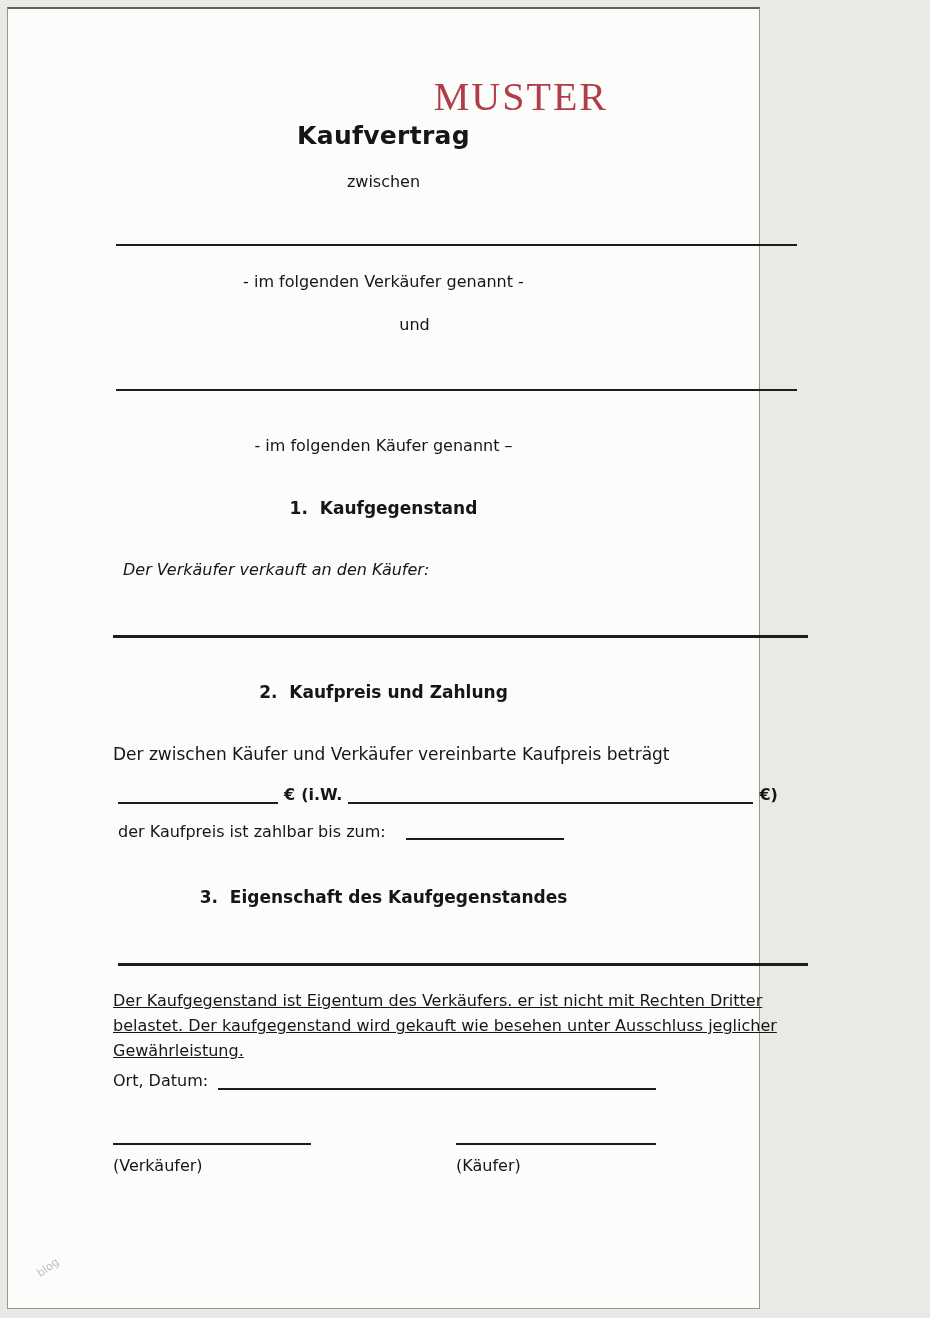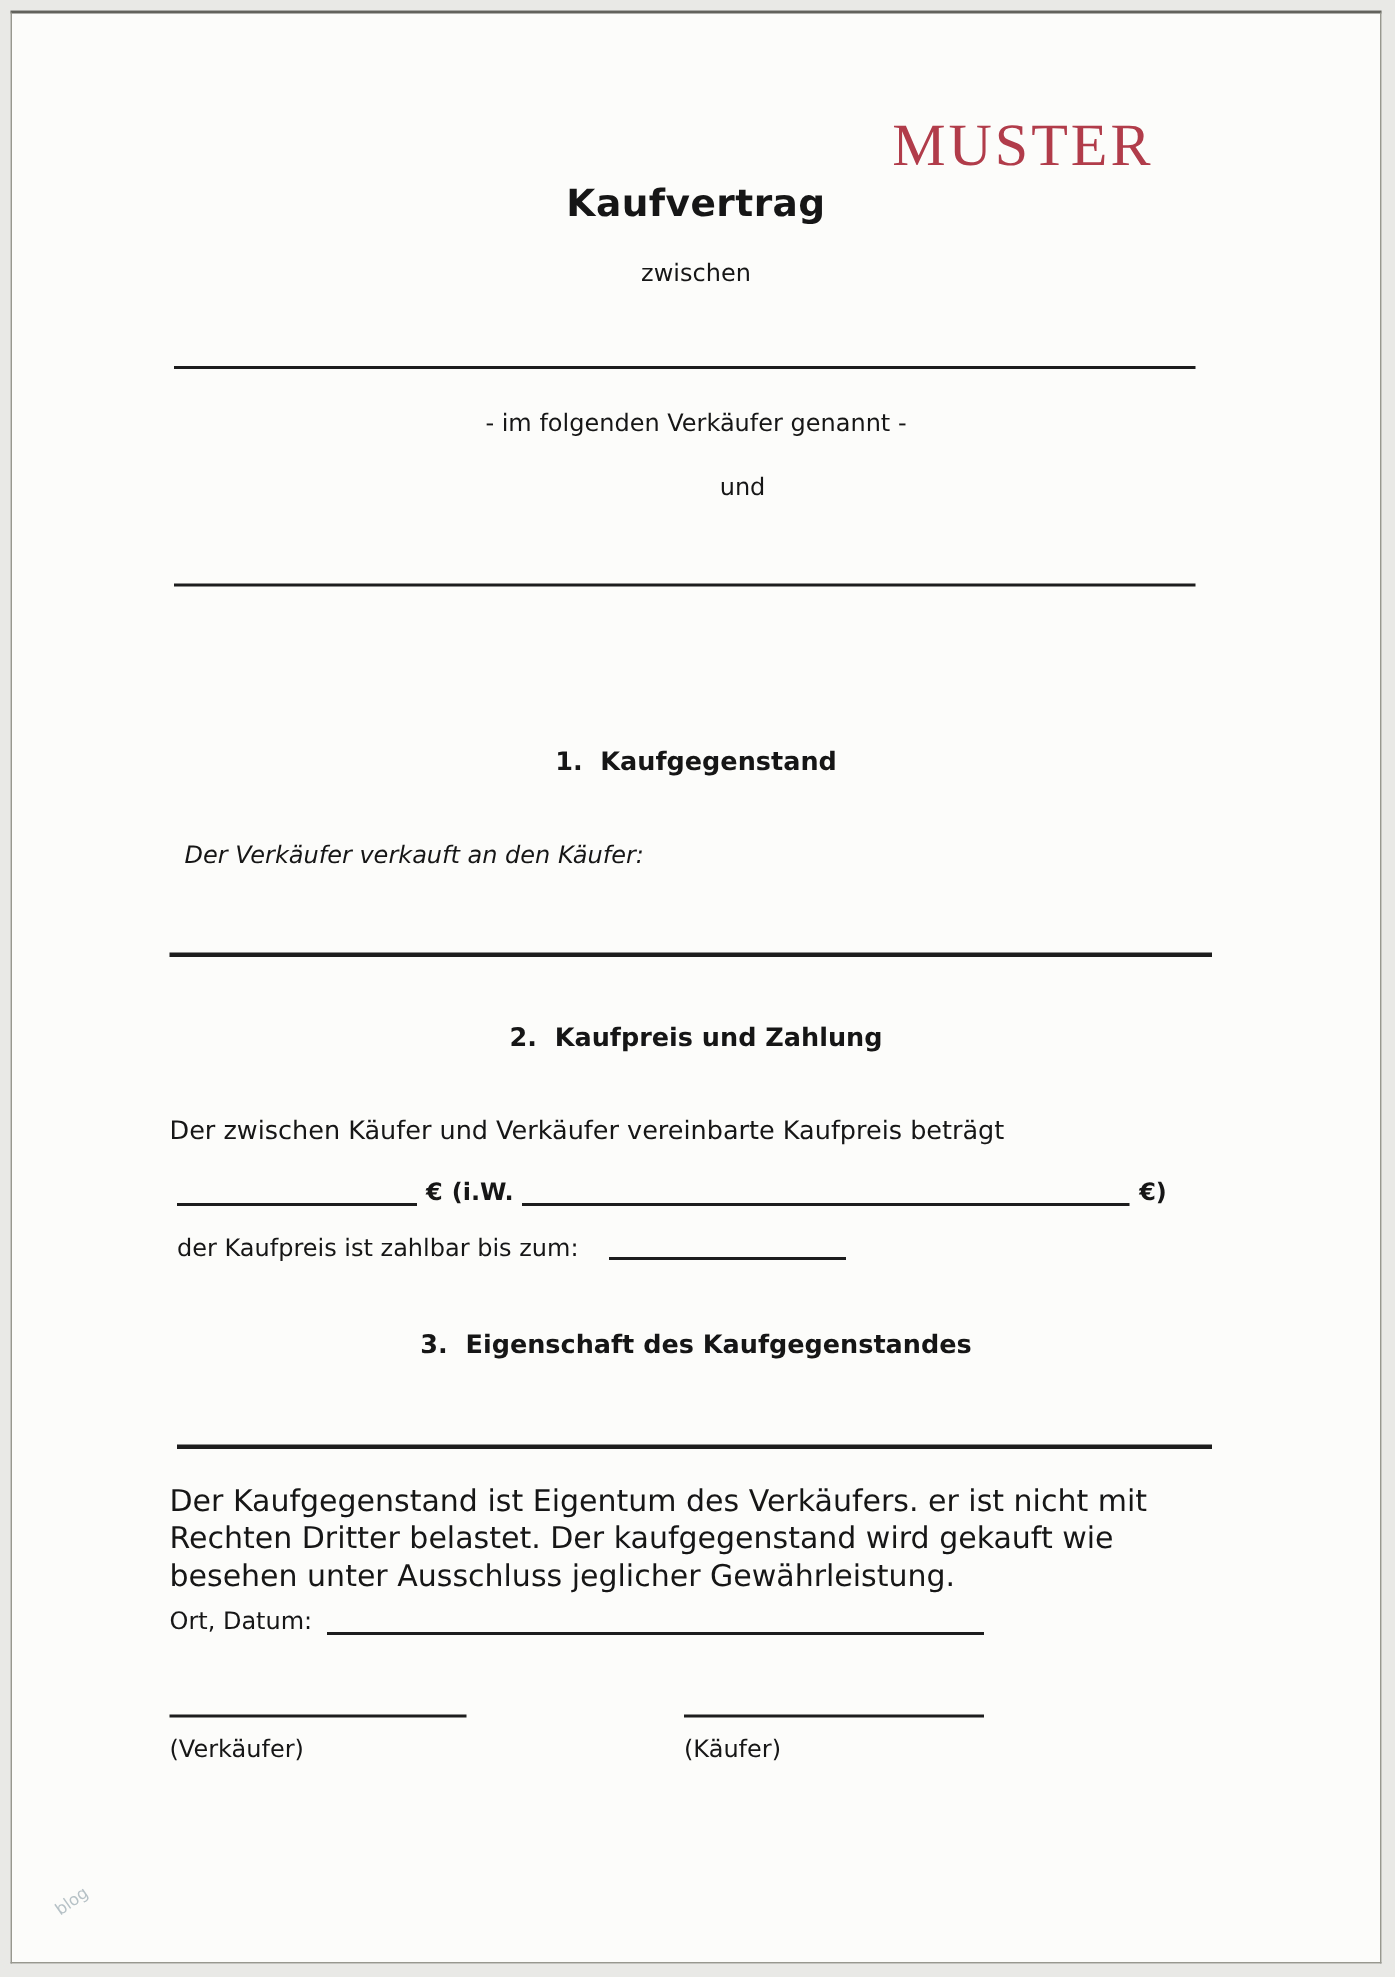--- a/index.html
+++ b/index.html
@@ -6,21 +6,21 @@
   body {
     width: 930px; height: 1318px;
     position: relative;
     background: #e9e9e6;
     font-family: "DejaVu Sans", "Liberation Sans", sans-serif;
     color: #161616;
     overflow: hidden;
   }
   .page {
     position: absolute; left: 7px; top: 7px;
-    width: 914px; height: 1302px;
+    width: 753px; height: 1302px;
     background: #fcfcfa;
     border: 1px solid #98988f;
     border-top: 2px solid #62625c;
     box-sizing: border-box;
   }
   .abs { position: absolute; }
   .centered { left: 0; width: 100%; text-align: center; }
 
   .watermark {
     top: 64px; right: 151px;
@@ -52,21 +52,21 @@
   .price-row { top: 776px; left: 110px; font-size: 16px; font-weight: bold;
                display: flex; align-items: flex-end; gap: 6px; }
   .f-amount { width: 160px; }
   .f-words  { width: 405px; }
   .due-row { top: 813px; left: 110px; font-size: 16px;
              display: flex; gap: 20px; }
   .f-due { width: 158px; }
 
   .h3 { top: 878px; }
   .line-prop { top: 954px; left: 110px; width: 690px; }
-  .body3 { top: 979px; left: 105px; width: 702px; font-size: 20px; line-height: 25px; }
+  .body3 { top: 979px; left: 105px; width: 702px; font-size: 16px; line-height: 25px; text-decoration: underline; }
 
   .date-row { top: 1062px; left: 105px; font-size: 16px;
               display: flex; align-items: flex-end; gap: 10px; }
   .f-date { width: 438px; }
 
   .sig-a { top: 1134px; left: 105px; width: 198px; }
   .sig-b { top: 1134px; left: 448px; width: 200px; }
   .sig-label-a { top: 1147px; left: 105px; font-size: 16px; }
   .sig-label-b { top: 1147px; left: 448px; font-size: 16px; }
 
@@ -84,20 +84,21 @@
 
   <div class="abs watermark">MUSTER</div>
 
   <div class="abs centered title">Kaufvertrag</div>
   <div class="abs centered between">zwischen</div>
 
   <div class="abs rule line-seller"></div>
   <div class="abs centered caption-seller">- im folgenden Verkäufer genannt -</div>
   <div class="abs centered and">und</div>
   <div class="abs rule line-buyer"></div>
+  <div class="abs centered caption-buyer">- im folgenden Käufer genannt –</div>
 
   <div class="abs centered h-sec h1">1.&nbsp; Kaufgegenstand</div>
   <div class="abs intro1">Der Verkäufer verkauft an den Käufer:</div>
   <div class="abs rule thick line-item"></div>
 
   <div class="abs centered h-sec h2">2.&nbsp; Kaufpreis und Zahlung</div>
   <div class="abs intro2">Der zwischen Käufer und Verkäufer vereinbarte Kaufpreis beträgt</div>
 
   <div class="abs price-row">
     <span class="fill f-amount"></span>

